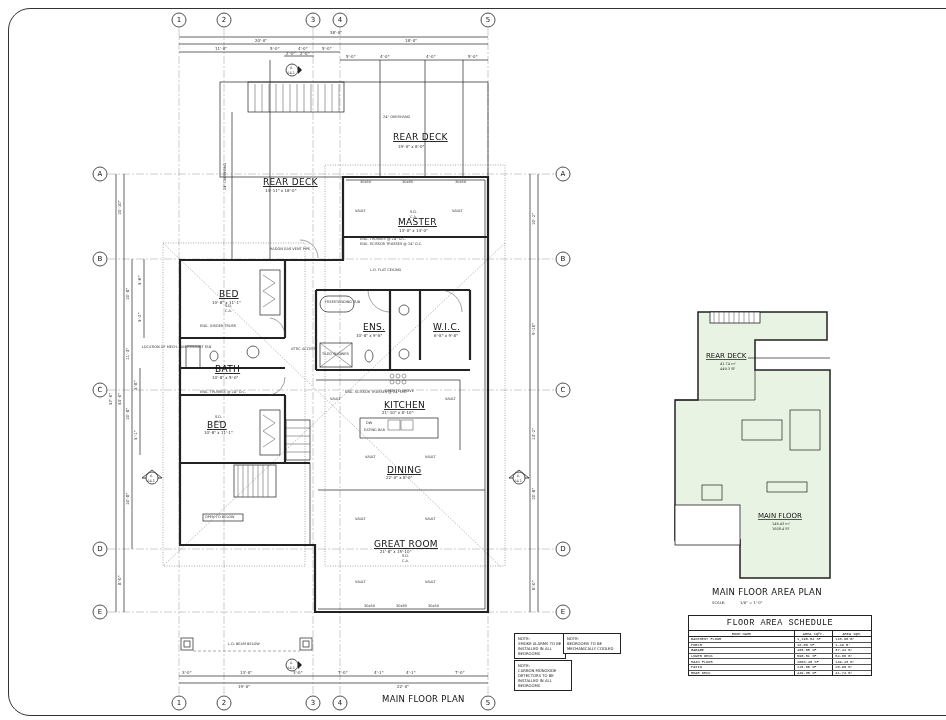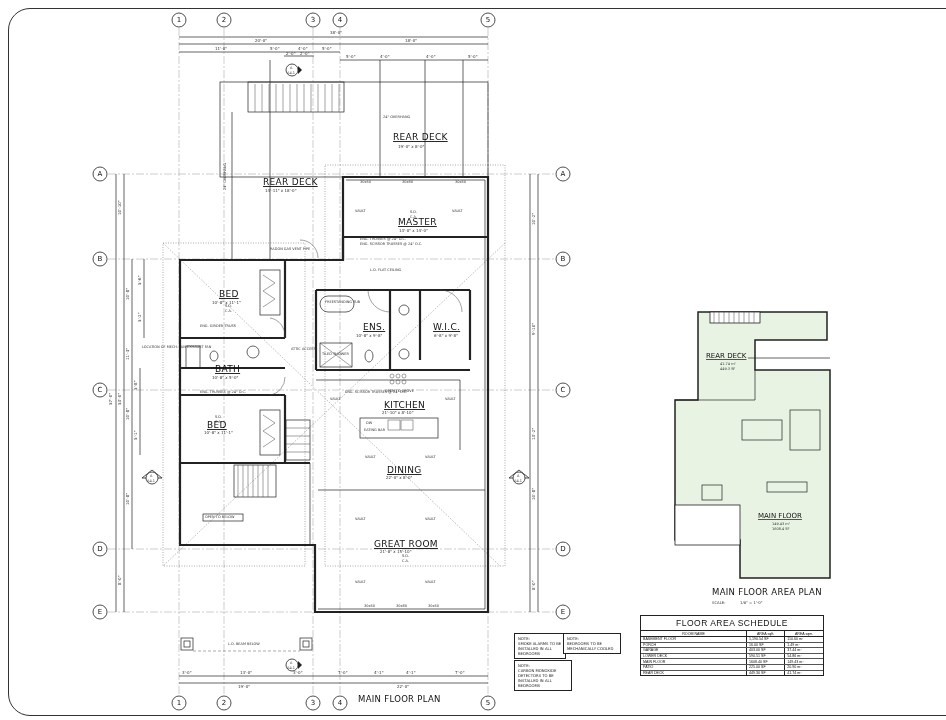--- a/index.html
+++ b/index.html
@@ -12,21 +12,21 @@
   .small { font-size:3.5px; fill:#333; }
   .grid-bubble { fill:#fff; stroke:#222; stroke-width:0.8; }
   .gtext { font-size:7px; text-anchor:middle; dominant-baseline:central; }
   .wall { fill:none; stroke:#222; stroke-width:2.2; }
   .thin { fill:none; stroke:#222; stroke-width:0.7; }
   .hair { fill:none; stroke:#444; stroke-width:0.5; }
   .dash { fill:none; stroke:#555; stroke-width:0.5; stroke-dasharray:3 2; }
   .dot { fill:none; stroke:#555; stroke-width:0.5; stroke-dasharray:1 1.5; }
   .gridline { fill:none; stroke:#999; stroke-width:0.5; stroke-dasharray:8 2 2 2; }
   .note-box { position:absolute; border:1px solid #222; background:#fff; font-family:"DejaVu Sans", sans-serif; font-size:3.8px; line-height:5px; padding:2px 3px; color:#222; }
-  .schedule { position:absolute; left:640px; top:615px; width:182px; border:1.2px solid #222; font-family:Liberation Sans, sans-serif; color:#111; }
+  .schedule { position:absolute; left:688px; top:615px; width:182px; border:1.2px solid #222; font-family:Liberation Mono, monospace; color:#111; }
   .schedule .title { text-align:center; font-size:8.5px; letter-spacing:0.5px; padding:2px 0 2px; border-bottom:1px solid #222; }
   .schedule table { width:100%; border-collapse:collapse; font-size:3.6px; }
   .schedule th { font-weight:normal; border-bottom:1px solid #222; border-right:1px solid #222; padding:0.5px 2px; text-align:center; }
   .schedule td { border-bottom:0.8px solid #555; border-right:1px solid #222; padding:0.3px 2px; white-space:nowrap; }
   .schedule td:last-child, .schedule th:last-child { border-right:none; }
   .schedule tr:last-child td { border-bottom:none; }
   .plan-title { position:absolute; font-family:"DejaVu Sans", sans-serif; font-size:8.5px; letter-spacing:0.3px; }
   .scale-text { position:absolute; font-family:"DejaVu Sans", sans-serif; font-size:3.8px; color:#333; }
 </style>
 </head>
@@ -388,21 +388,21 @@
     <rect class="thin" x="702" y="485" width="20" height="15"></rect>
     <text class="lbl" style="font-size:7px;text-decoration:underline" x="706" y="358">REAR DECK</text>
     <text class="lbl small" x="720" y="365">41.74 m²</text>
     <text class="lbl small" x="720" y="370">449.3 SF</text>
     <text class="lbl" style="font-size:7px;text-decoration:underline" x="758" y="518">MAIN FLOOR</text>
     <text class="lbl small" x="772" y="525">149.43 m²</text>
     <text class="lbl small" x="772" y="530">1608.4 SF</text>
   </g>
 </svg>
 
-<div class="plan-title" style="left:358px;top:694px;">MAIN FLOOR PLAN</div>
+<div class="plan-title" style="left:382px;top:694px;">MAIN FLOOR PLAN</div>
 <div class="plan-title" style="left:712px;top:587px;">MAIN FLOOR AREA PLAN</div>
 <div class="scale-text" style="left:712px;top:600px;">SCALE:</div>
 <div class="scale-text" style="left:740px;top:600px;">1/8" = 1'-0"</div>
 
 <div class="note-box" style="left:514px;top:633px;width:44px;">
   <div>NOTE:</div>
   <div>SMOKE ALARMS TO BE INSTALLED IN ALL BEDROOMS</div>
 </div>
 <div class="note-box" style="left:563px;top:633px;width:50px;">
   <div>NOTE:</div>

